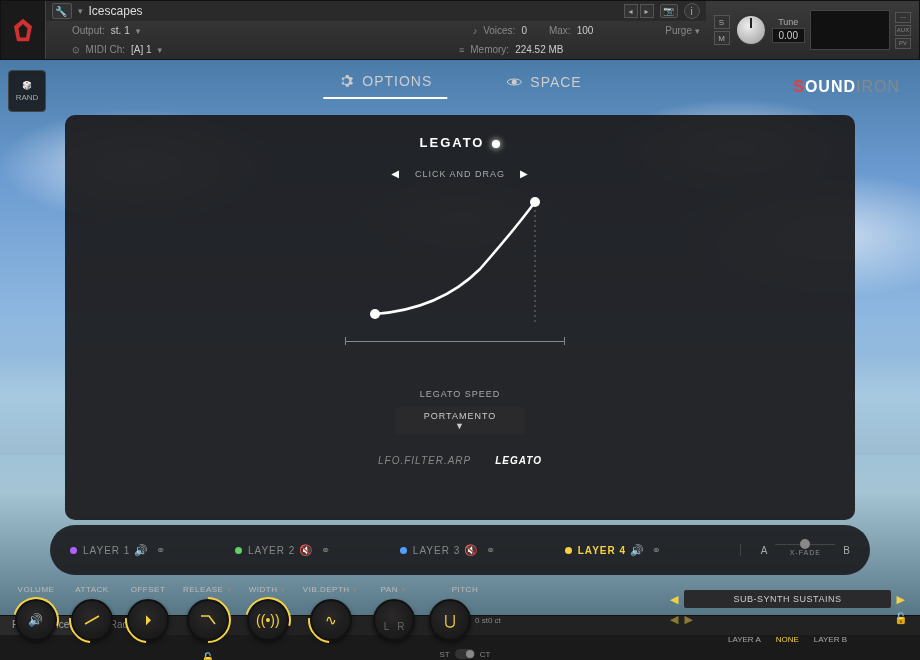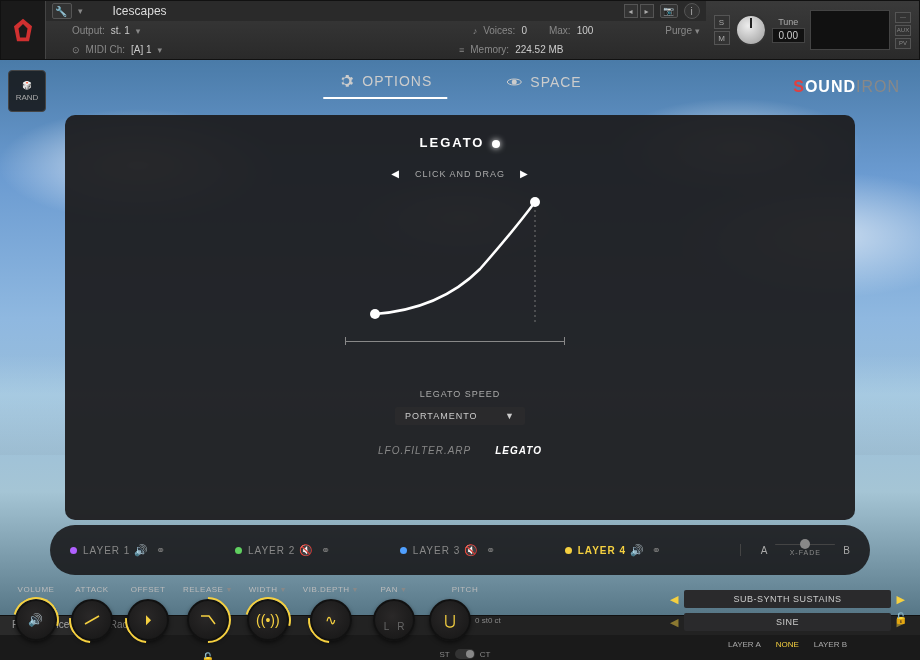--- a/index.html
+++ b/index.html
@@ -5,21 +5,21 @@
 * { margin: 0; padding: 0; box-sizing: border-box; font-family: Arial, sans-serif; user-select: none; }
 body { background: #1a1a1a; width: 920px; height: 660px; overflow: hidden; }
 
 
 .kontakt-header { background: linear-gradient(#3a3a3a, #2a2a2a); height: 60px; display: flex; border: 1px solid #111; }
 .logo-box { width: 45px; height: 58px; background: #1a1a1a; display: flex; align-items: center; justify-content: center; border-right: 1px solid #444; }
 .logo-box svg { width: 30px; height: 30px; }
 .header-info { flex: 1; display: flex; flex-direction: column; }
 .header-row { display: flex; align-items: center; height: 19px; font-size: 10px; color: #aaa; padding: 0 6px; gap: 6px; }
 .header-row.title { height: 20px; background: #2a2a2a; }
-.instrument-name { color: #ddd; font-size: 12px; flex: 1; margin-left: 24px; }
+.instrument-name { color: #ddd; font-size: 12px; flex: 1; }
 .header-label { color: #888; }
 .header-value { color: #ccc; }
 .wrench-icon { width: 20px; height: 16px; background: #333; border: 1px solid #555; border-radius: 2px; display: flex; align-items: center; justify-content: center; font-size: 10px; color: #aaa; }
 .dropdown-arrow { color: #888; font-size: 9px; }
 .header-right { display: flex; align-items: center; gap: 5px; padding: 0 8px; }
 .nav-arrows { display: flex; gap: 2px; }
 .nav-btn { width: 14px; height: 14px; background: #333; border: 1px solid #555; color: #aaa; font-size: 8px; display: flex; align-items: center; justify-content: center; }
 .snapshot-btn { width: 18px; height: 14px; background: #333; border: 1px solid #555; border-radius: 2px; color: #aaa; font-size: 9px; display: flex; align-items: center; justify-content: center; }
 .info-btn { width: 16px; height: 16px; border-radius: 50%; background: #333; border: 1px solid #555; color: #aaa; font-size: 10px; display: flex; align-items: center; justify-content: center; }
 .tune-section { display: flex; flex-direction: column; align-items: center; gap: 2px; }
@@ -66,21 +66,21 @@
 .drag-hint .tri { font-size: 10px; color: #fff; }
 
 .curve-area { position: relative; width: 200px; height: 140px; margin: 15px auto 0; }
 .curve-svg { width: 100%; height: 100%; }
 .baseline { position: absolute; bottom: -8px; left: -15px; right: -5px; border-bottom: 1px solid #888; }
 .baseline::before, .baseline::after { content: ''; position: absolute; width: 1px; height: 8px; background: #888; top: -4px; }
 .baseline::before { left: 0; }
 .baseline::after { right: 0; }
 
 .speed-label { text-align: center; color: #aaa; font-size: 9px; letter-spacing: 1px; margin-top: 55px; }
-.portamento-dd { width: 130px; margin: 8px auto 0; background: #2a2a2c; padding: 4px 10px; font-size: 9px; color: #ccc; letter-spacing: 1px; display: flex; justify-content: space-between; align-items: center; border-radius: 2px; }
+.portamento-dd { width: 130px; margin: 8px auto 0; background: #2a2a2c; padding: 4px 10px; font-size: 9px; color: #ccc; letter-spacing: 1px; display: flex; justify-content: space-between; align-items: center; border-radius: 2px; flex-direction: column; }
 .sub-tabs { display: flex; justify-content: center; gap: 24px; margin-top: 20px; font-size: 10px; letter-spacing: 1px; }
 .sub-tab { color: #888; font-style: italic; }
 .sub-tab.active { color: #fff; font-weight: bold; font-style: italic; }
 
 
 .layer-strip { position: absolute; top: 465px; left: 50px; right: 50px; height: 50px; background: rgba(25,25,28,0.9); border-radius: 25px; display: flex; align-items: center; padding: 0 20px; z-index: 5; }
 .layer { flex: 1; display: flex; flex-direction: row; align-items: center; gap: 4px; }
 .layer-title { font-size: 10px; letter-spacing: 1px; color: #888; display: flex; align-items: center; gap: 6px; }
 .layer-title.active { color: #f5d040; font-weight: bold; }
 .layer-dot { width: 7px; height: 7px; border-radius: 50%; }
@@ -401,21 +401,20 @@
   </div>
 
   <div class="sample-panel">
     <div class="sample-row">
       <span class="sample-arrow active">◀</span>
       <div class="sample-label">SUB-SYNTH SUSTAINS</div>
       <span class="sample-arrow active">▶</span>
     </div>
     <div class="sample-row">
       <span class="sample-arrow">◀</span>
-      <div class="sample-label">SINE</div>
       <span class="sample-arrow">▶</span>
     </div>
     <div class="layer-ab">
       <span>LAYER A</span>
       <span class="none">NONE</span>
       <span>LAYER B</span>
     </div>
     <span class="lock-right">🔓</span>
   </div>
 

